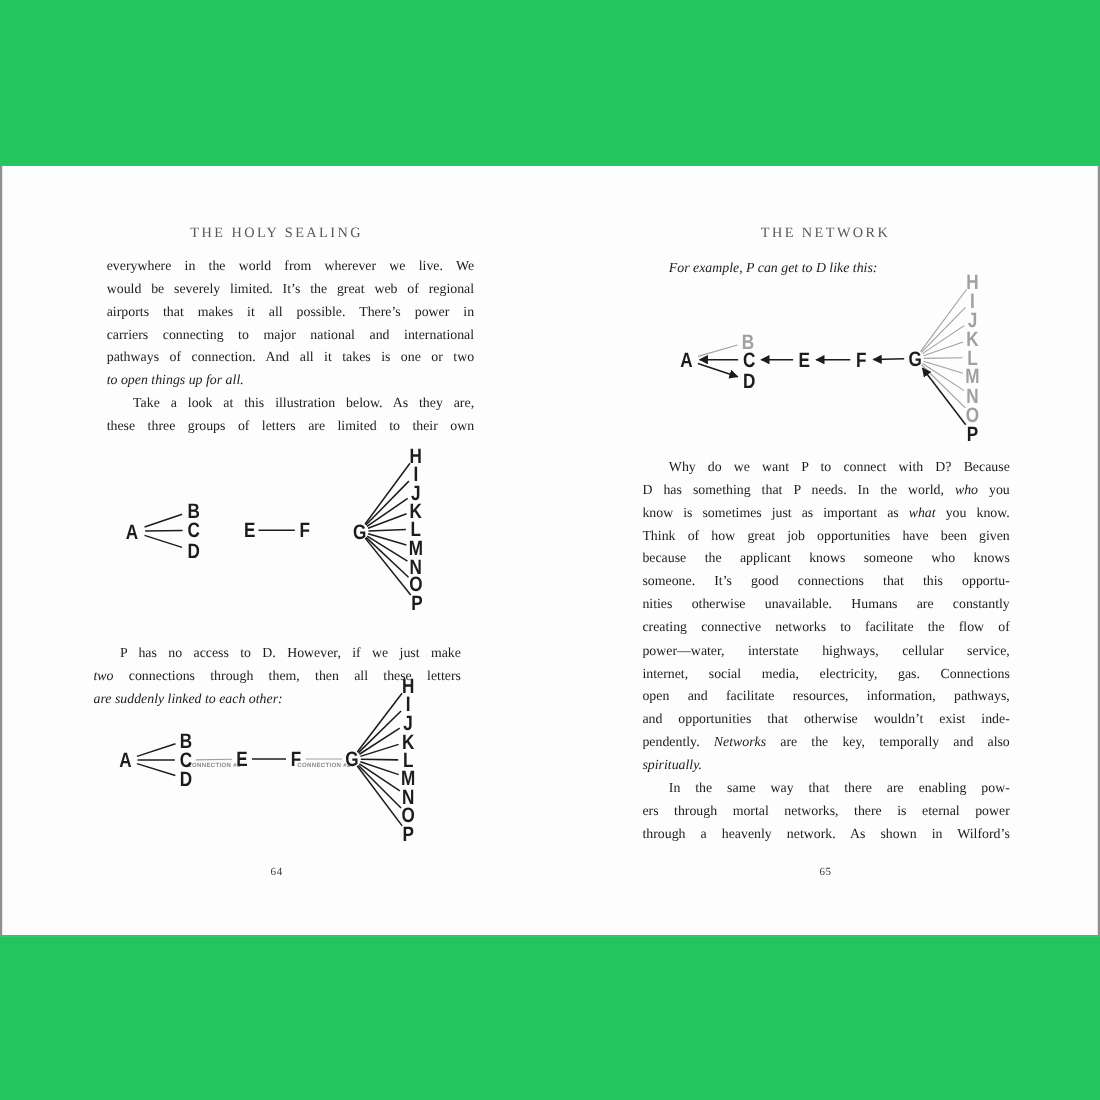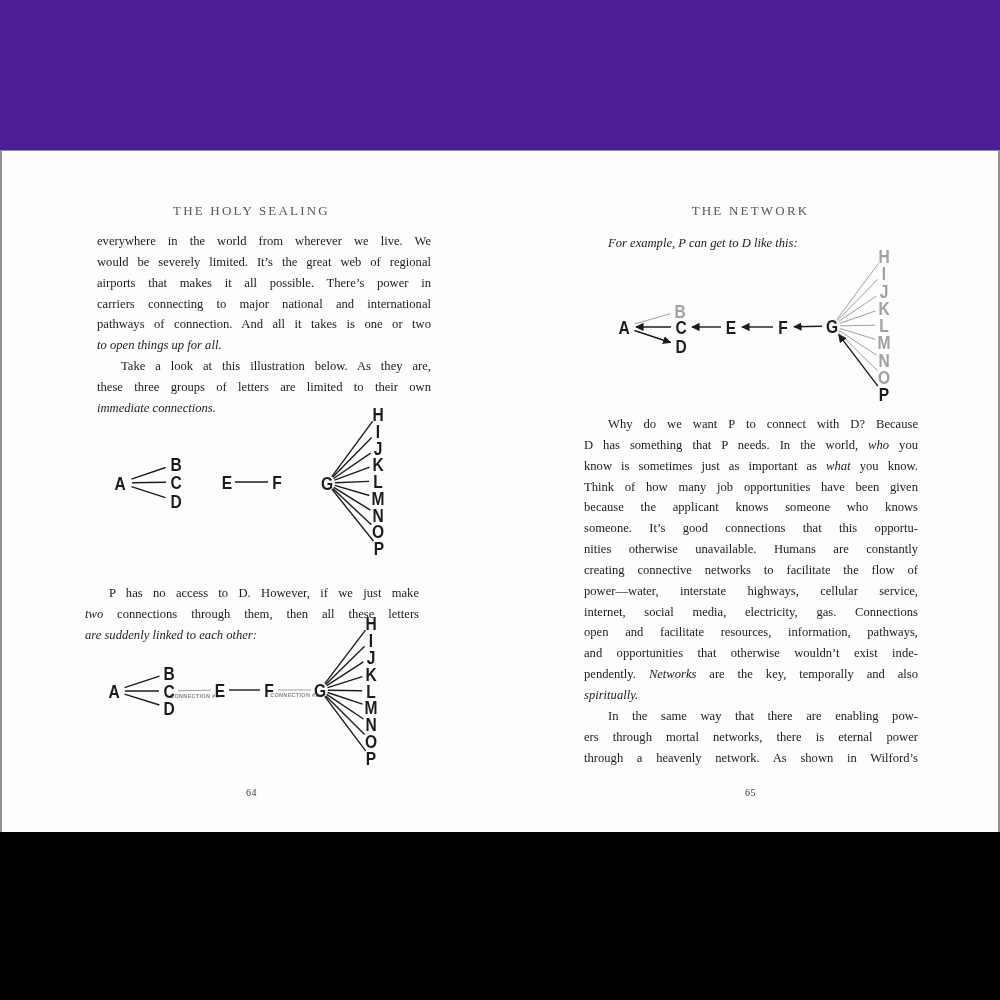--- a/index.html
+++ b/index.html
@@ -1,16 +1,16 @@
 <!DOCTYPE html>
 <html style="--ink: #1c1c1c; --header: #575757; --pageno: #3a3a3a;"><head>
 <meta charset="utf-8">
 <style>
   html,body{margin:0;padding:0;background:#000;}
-  .stage{position:relative;width:1000px;height:832px;background:#4c1d95;overflow:hidden;
+  .stage{position:relative;width:1000px;height:1000px;background:#22c55e;overflow:hidden;
          font-family:"Liberation Serif",serif;}
   .spread{position:absolute;left:0;top:150px;width:1000px;height:701px;background:#fdfdfd;
           box-sizing:border-box;border:1px solid #8f8f8f;border-left-width:2px;border-right-width:2px;}
   .page{position:absolute;top:0;height:100%;width:499px;}
   .page.left{left:0;}
   .page.right{left:499px;}
   .running-header{position:absolute;top:52px;left:0;width:100%;text-align:center;
           font-size:13px;letter-spacing:2.2px;color:var(--header,#575757);font-weight:400;}
   .textblock{position:absolute;width:334px;color:var(--ink,#1c1c1c);}
   .line{height:20.85px;line-height:20.85px;font-size:12.6px;text-align:justify;
@@ -43,21 +43,20 @@
       <div class="running-header">THE HOLY SEALING</div>
       <div class="textblock" id="L1">
           <div class="line">everywhere in the world from wherever we live. We</div>
           <div class="line">would be severely limited. It’s the great web of regional</div>
           <div class="line">airports that makes it all possible. There’s power in</div>
           <div class="line">carriers connecting to major national and international</div>
           <div class="line">pathways of connection. And all it takes is one or two</div>
           <div class="line end">to open things up for all.</div>
           <div class="line in">Take a look at this illustration below. As they are,</div>
           <div class="line">these three groups of letters are limited to their own</div>
-          <div class="line end">immediate connections.</div>
         </div>
       <svg class="diagram" id="DL1" width="300" height="160" viewBox="0 0 300 160">
           <defs>
             <marker id="DL1-arr" viewBox="0 0 10 10" refX="9" refY="5" markerWidth="6" markerHeight="6" orient="auto">
               <path d="M0 0 L10 5 L0 10 z" fill="#1c1c1c"></path>
             </marker>
           </defs>
           <line x1="39.4" y1="76.1" x2="73.6" y2="64.5" stroke="#1c1c1c" stroke-width="1.4"></line>
           <line x1="40.0" y1="79.8" x2="74.0" y2="79.2" stroke="#1c1c1c" stroke-width="1.4"></line>
           <line x1="39.4" y1="83.7" x2="73.5" y2="94.6" stroke="#1c1c1c" stroke-width="1.4"></line>
@@ -176,21 +175,21 @@
           <text transform="translate(283 79) scale(0.82 1)" class="node-letter" dominant-baseline="central" fill="#a0a0a0">L</text>
           <text transform="translate(283 96) scale(0.82 1)" class="node-letter" dominant-baseline="central" fill="#a0a0a0">M</text>
           <text transform="translate(283 114) scale(0.82 1)" class="node-letter" dominant-baseline="central" fill="#a0a0a0">N</text>
           <text transform="translate(283 131) scale(0.82 1)" class="node-letter" dominant-baseline="central" fill="#a0a0a0">O</text>
           <text transform="translate(283 148) scale(0.82 1)" class="node-letter" dominant-baseline="central" fill="#1c1c1c">P</text>
         </svg>
       <div class="textblock" id="R1">
           <div class="line in">Why do we want P to connect with D? Because</div>
           <div class="line">D has something that P needs. In the world, <i>who</i> you</div>
           <div class="line">know is sometimes just as important as <i>what</i> you know.</div>
-          <div class="line">Think of how many job opportunities have been given</div>
+          <div class="line">Think of how great job opportunities have been given</div>
           <div class="line">because the applicant knows someone who knows</div>
           <div class="line">someone. It’s good connections that this opportu-</div>
           <div class="line">nities otherwise unavailable. Humans are constantly</div>
           <div class="line">creating connective networks to facilitate the flow of</div>
           <div class="line">power—water, interstate highways, cellular service,</div>
           <div class="line">internet, social media, electricity, gas. Connections</div>
           <div class="line">open and facilitate resources, information, pathways,</div>
           <div class="line">and opportunities that otherwise wouldn’t exist inde-</div>
           <div class="line">pendently. <i>Networks</i> are the key, temporally and also</div>
           <div class="line end">spiritually.</div>

